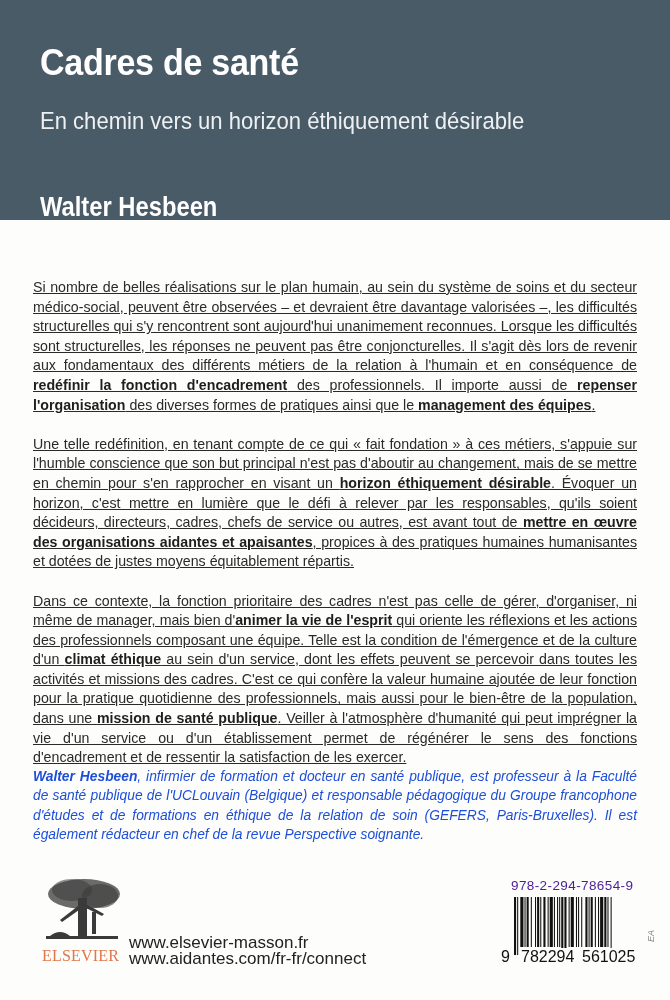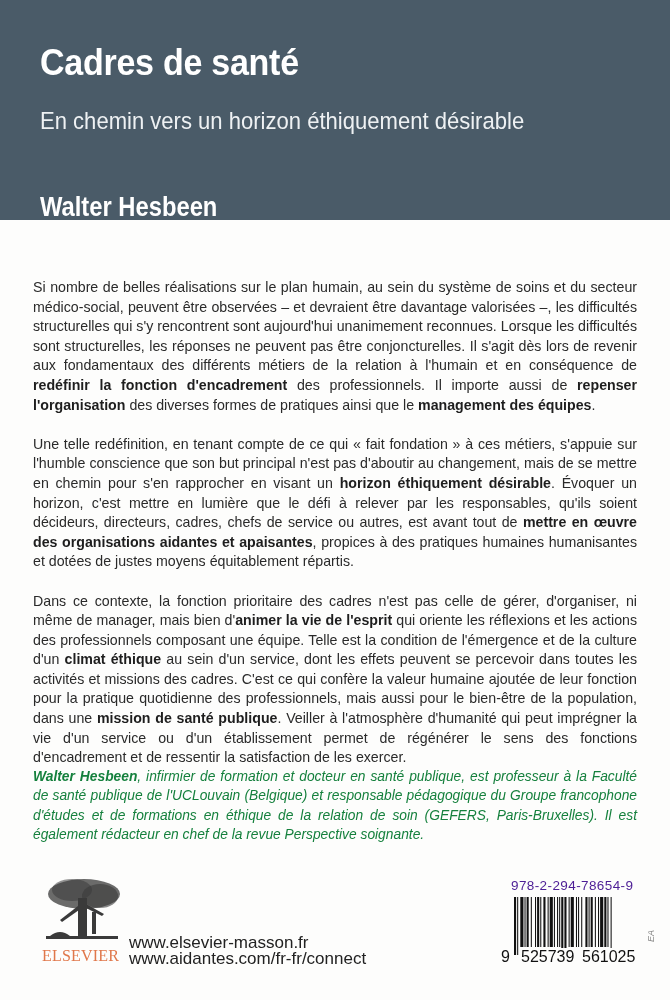--- a/index.html
+++ b/index.html
@@ -30,25 +30,25 @@
   .author {
     position: absolute; left: 40px; top: 192px;
     font-weight: bold; font-size: 27px; color: #ffffff;
     transform: scaleX(0.88); transform-origin: left top; white-space: nowrap;
   }
   .body-text {
     position: absolute; left: 33px; top: 278px; width: 604px;
     font-size: 14.2px; line-height: 19.6px; color: #2a2a2a;
     text-align: justify;
   }
-  .body-text p { margin: 0 0 19.6px 0; }
+  .body-text p { margin: 0 0 19.6px 0; text-decoration: underline; }
   .body-text b { font-weight: bold; color: #1e1e1e; }
   .bio {
     position: absolute; left: 33px; top: 767px; width: 604px;
-    font-size: 13.8px; line-height: 19.4px; font-style: italic; color: #15803d;
+    font-size: 13.8px; line-height: 19.4px; font-style: italic; color: #1d4ed8;
     text-align: justify;
   }
   .bio b { font-weight: bold; }
   .logo {
     position: absolute; left: 42px; top: 876px; width: 80px; height: 68px;
   }
   .logo-word {
     position: absolute; left: 42px; top: 947px;
     font-family: "Liberation Serif", serif; font-size: 16px; color: #e0774a;
     letter-spacing: 0.2px;
@@ -141,15 +141,15 @@
       <rect x="76.64999999999996" y="0" width="2.1" height="50"></rect>
       <rect x="80.84999999999995" y="0" width="1.05" height="50"></rect>
       <rect x="83.99999999999994" y="0" width="1.05" height="50"></rect>
       <rect x="86.09999999999994" y="0" width="3.1500000000000004" height="50"></rect>
       <rect x="90.29999999999994" y="0" width="2.1" height="50"></rect>
       <rect x="93.44999999999993" y="0" width="1.05" height="50"></rect>
       <rect x="96.59999999999992" y="0" width="1.05" height="58"></rect>
     </g>
 </svg>
 <div class="isbn-digits" style="left:500px">9</div>
-<div class="isbn-digits" style="left:520px">525739</div>
+<div class="isbn-digits" style="left:520px">782294</div>
 <div class="isbn-digits" style="left:581px">561025</div>
 <div class="ea">EA</div>
 
 </body></html>

